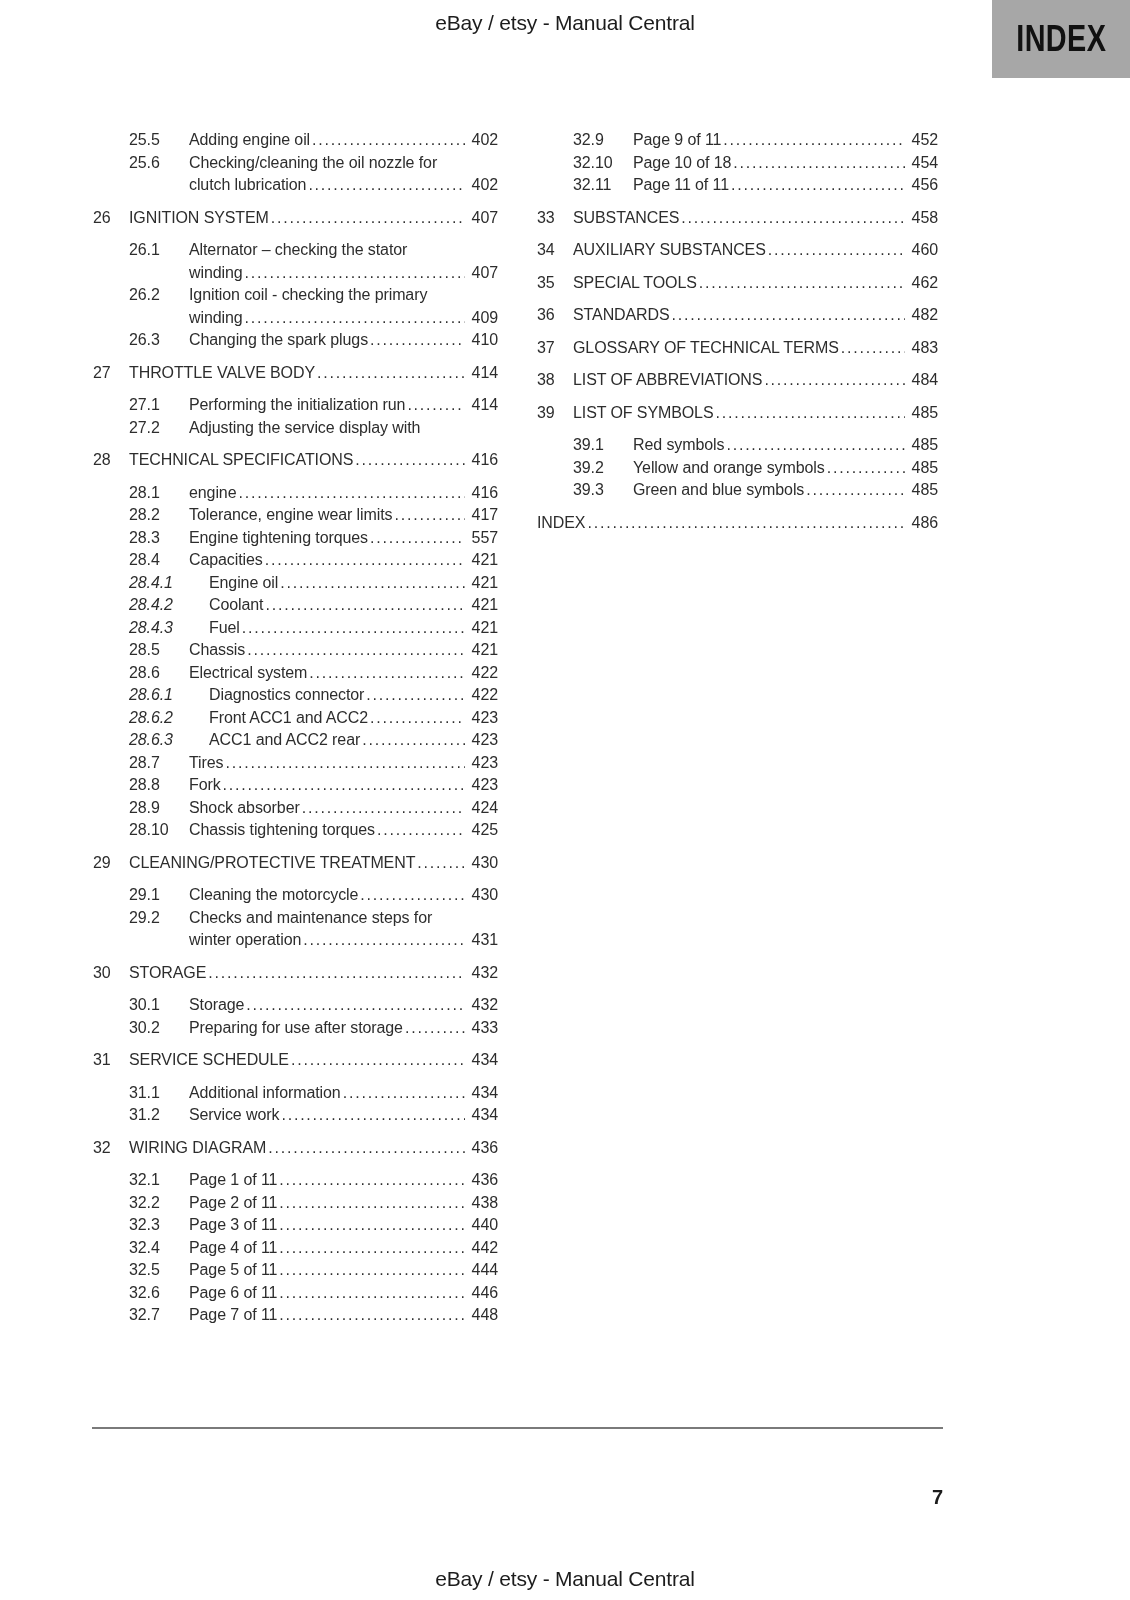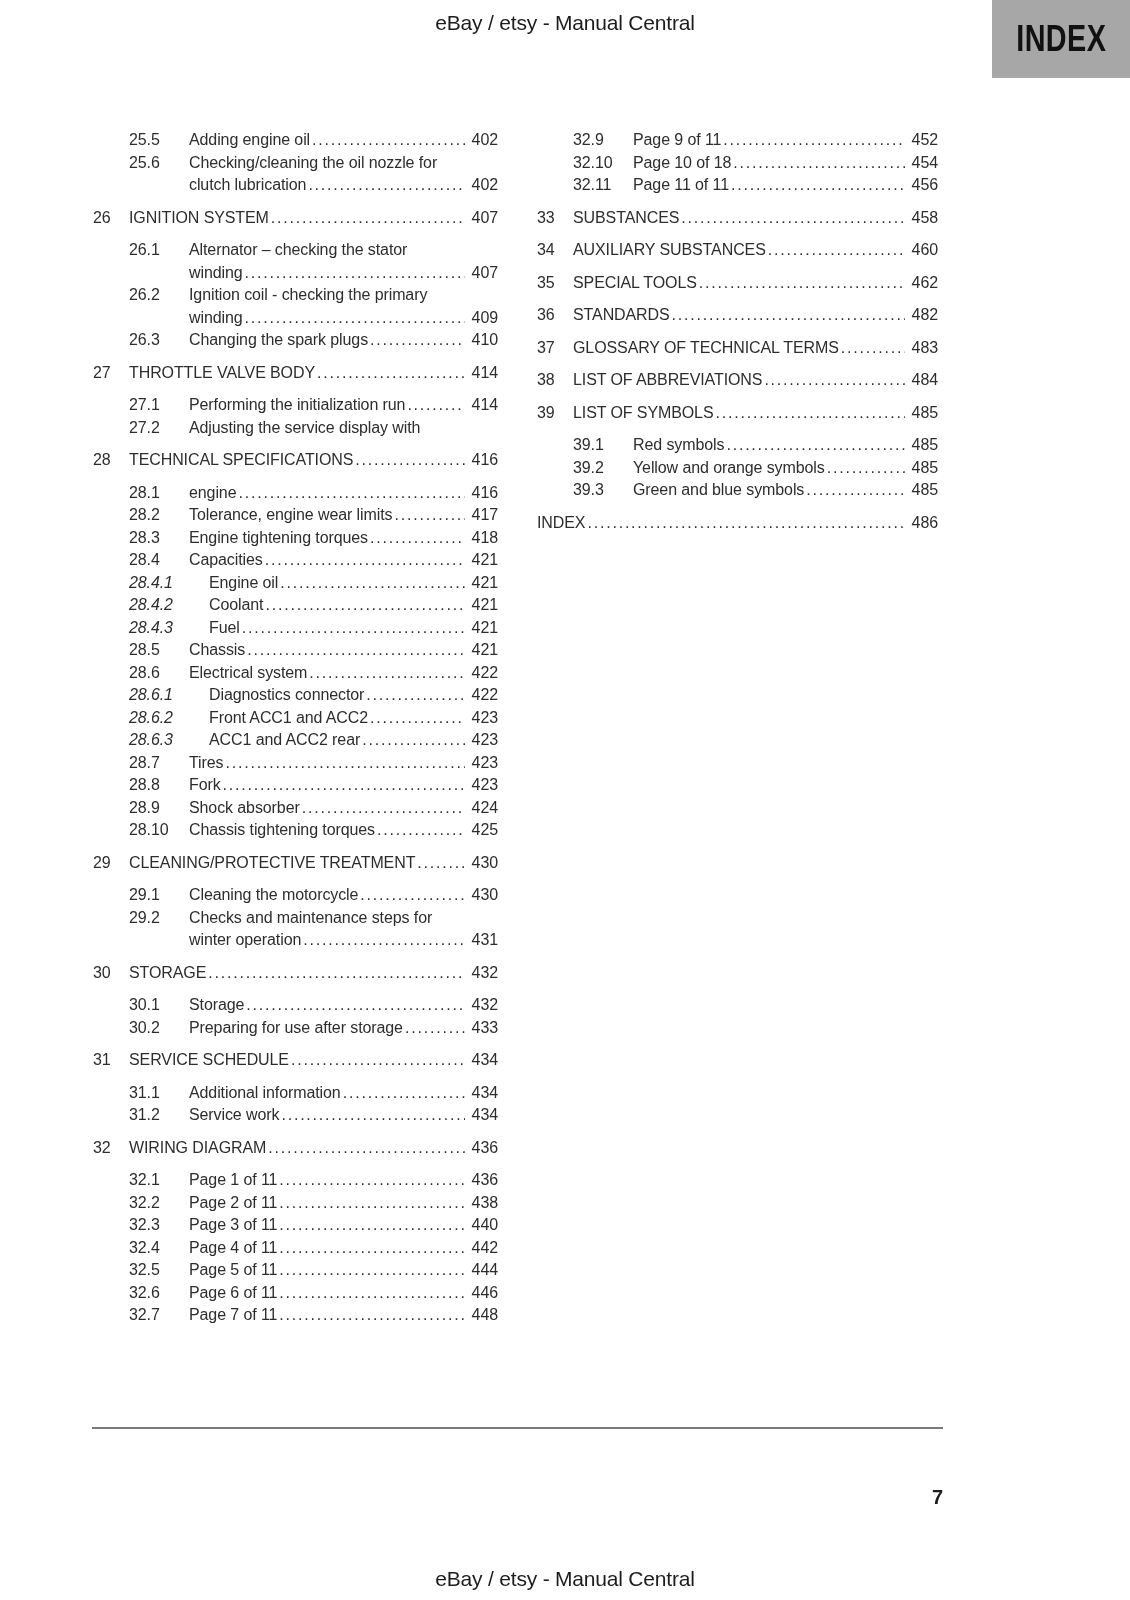--- a/index.html
+++ b/index.html
@@ -150,21 +150,21 @@
       <div class="trow lv2">
         <span class="num">28.2</span>
         <span class="title">Tolerance, engine wear limits</span>
         <span class="leader"></span>
         <span class="pagenum">417</span>
       </div>
       <div class="trow lv2">
         <span class="num">28.3</span>
         <span class="title">Engine tightening torques</span>
         <span class="leader"></span>
-        <span class="pagenum">418</span>
+        <span class="pagenum">557</span>
       </div>
       <div class="trow lv2">
         <span class="num">28.4</span>
         <span class="title">Capacities</span>
         <span class="leader"></span>
         <span class="pagenum">421</span>
       </div>
       <div class="trow lv3">
         <span class="num">28.4.1</span>
         <span class="title">Engine oil</span>

